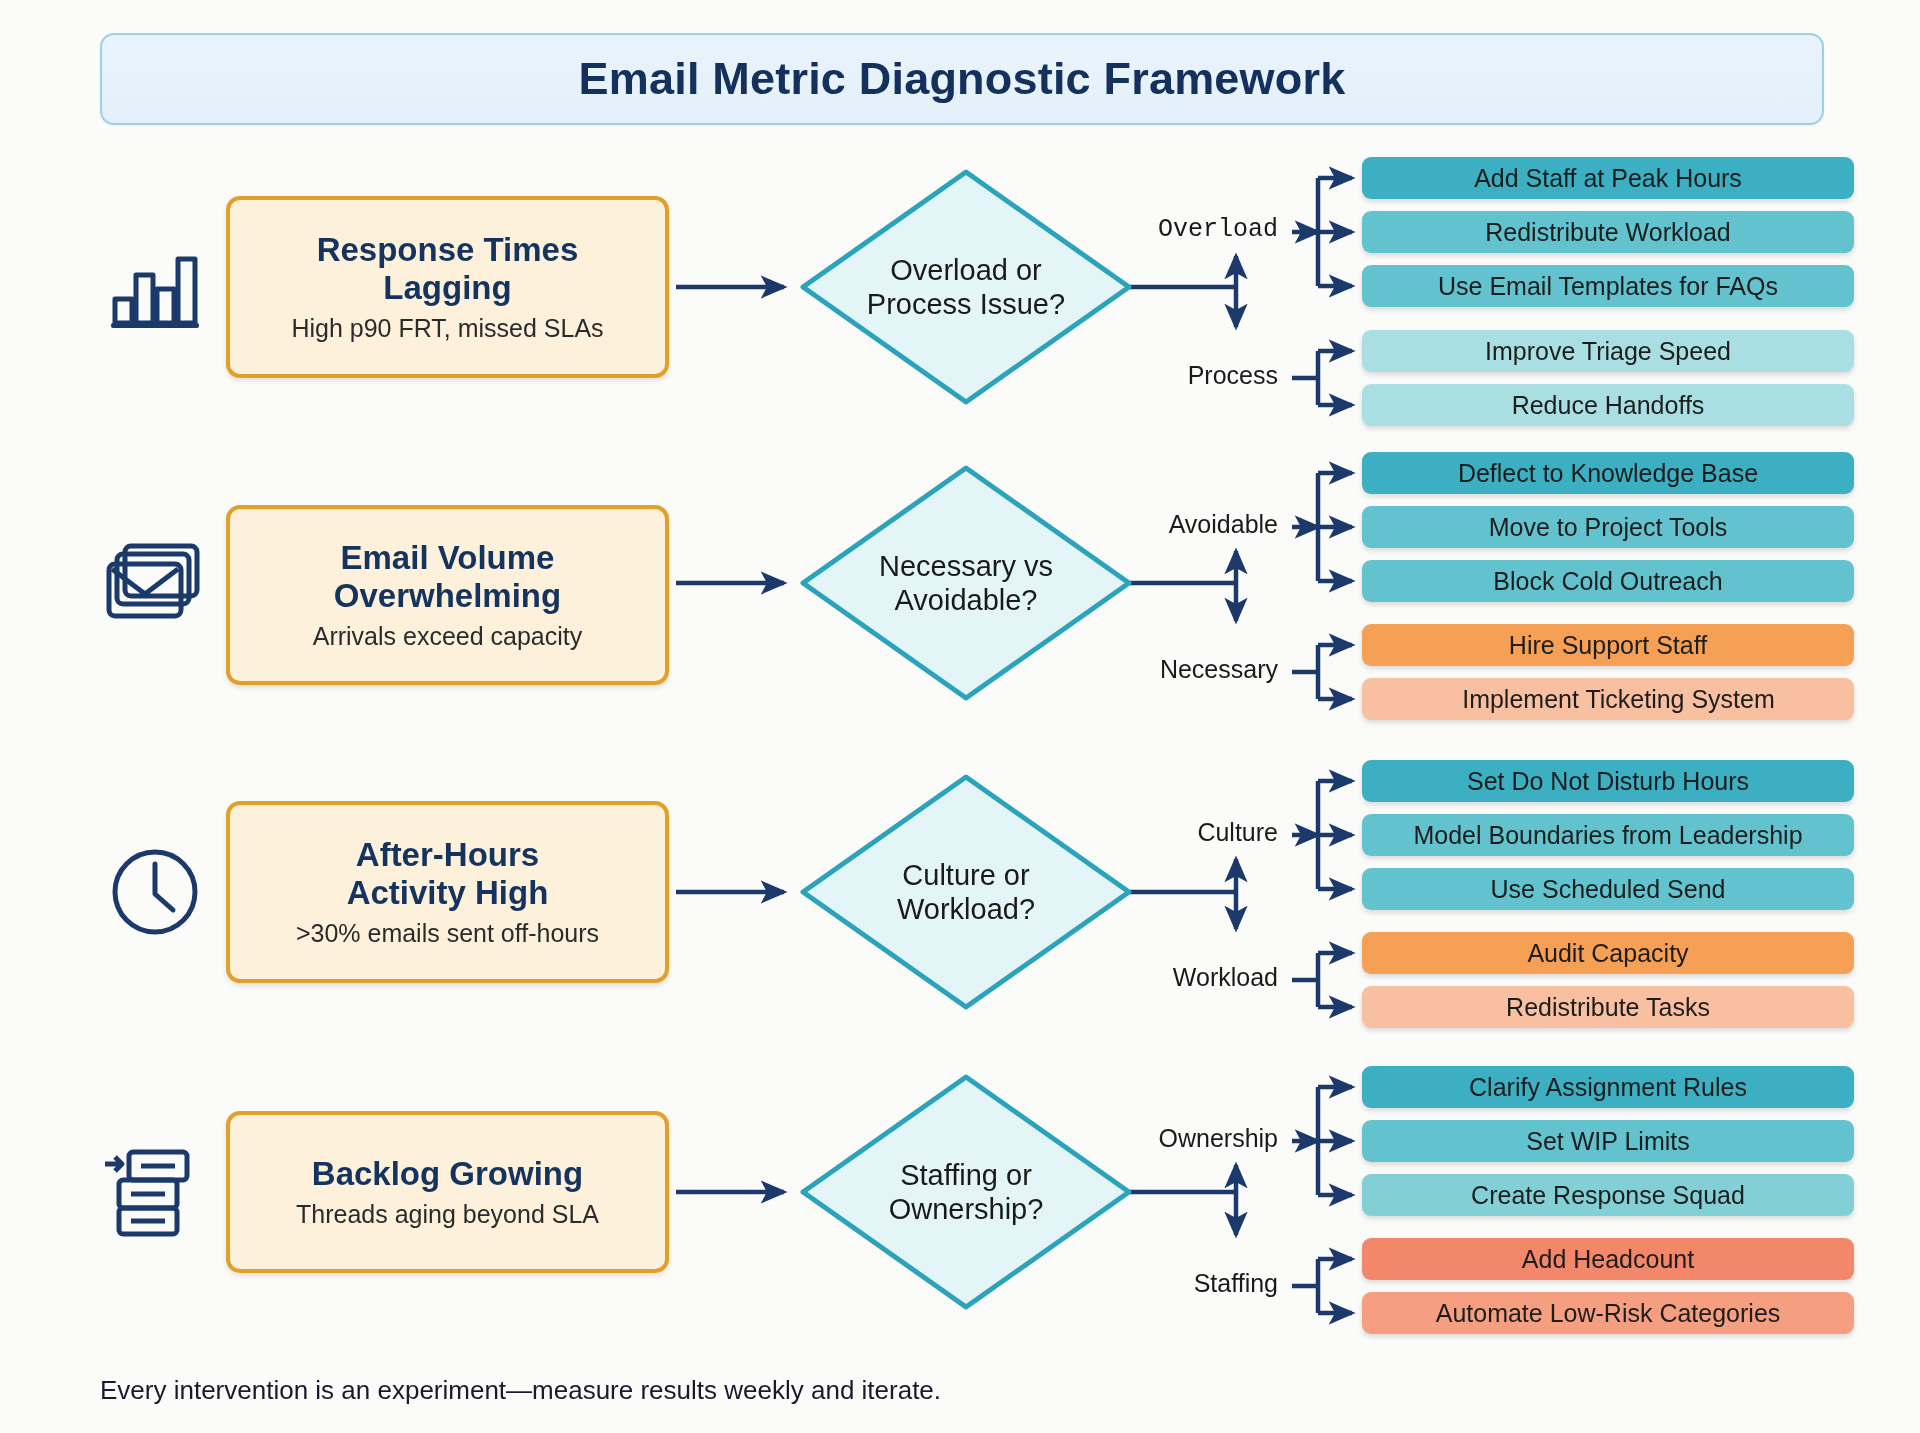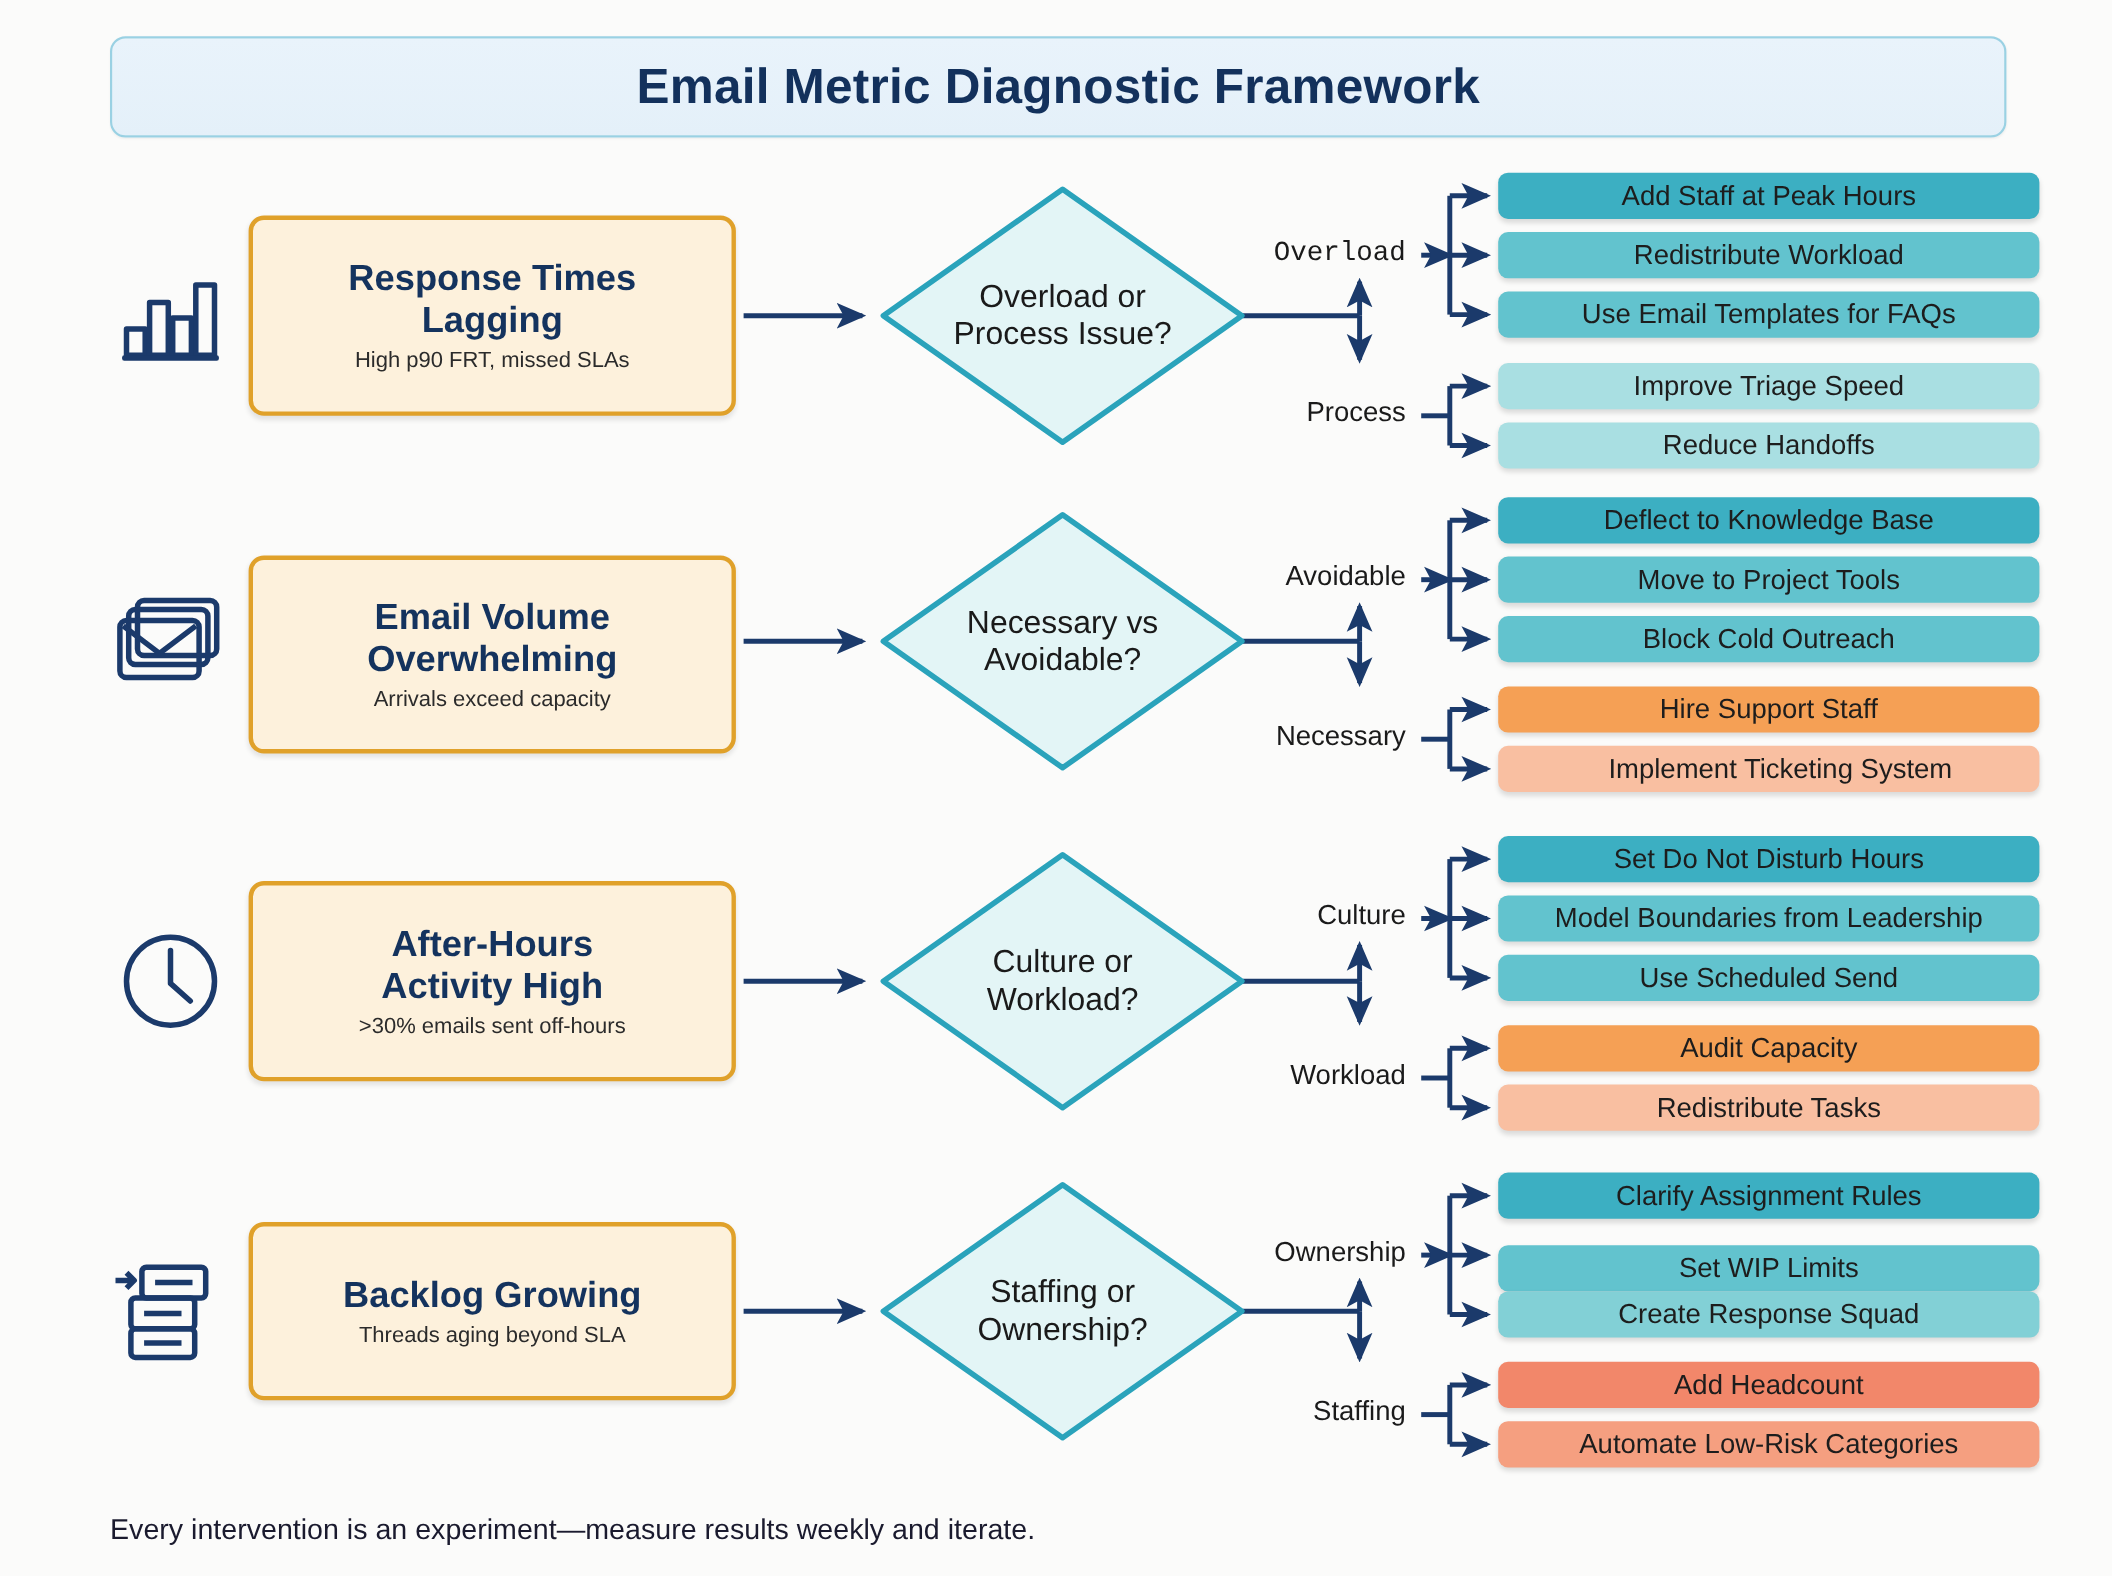--- a/index.html
+++ b/index.html
@@ -29,21 +29,21 @@
     position:absolute;left:226px;width:443px;
     background:#fdf1dc;border:4px solid #e0a12a;border-radius:14px;
     box-shadow:0 3px 5px rgba(0,0,0,.10);
     display:flex;flex-direction:column;align-items:center;justify-content:center;
     box-sizing:border-box;
   }
   .problem-title{
     font-size:33px;font-weight:bold;color:#14335e;line-height:1.16;text-align:center;
   }
   .problem-sub{
-    font-size:20px;color:#2b2b2b;text-align:left;margin-top:7px;
+    font-size:25px;color:#2b2b2b;text-align:left;margin-top:7px;
   }
   
   .diamond-wrap{position:absolute;}
   .diamond-shape{position:absolute;left:0;top:0;}
   .diamond-label{
     position:absolute;left:0;top:0;width:100%;height:100%;
     display:flex;align-items:center;justify-content:center;
     font-size:29px;color:#1a1a1a;text-align:center;line-height:1.18;
     pointer-events:none;
   }
@@ -270,21 +270,21 @@
       <svg class="diamond-shape" width="336" height="240" viewBox="0 0 336 240">
         <polygon points="168,5 331,120 168,235 5,120" fill="#e3f5f6" stroke="#2aa3bb" stroke-width="5" stroke-linejoin="round"></polygon>
       </svg>
       <div class="diamond-label">
         <div><span>Staffing or</span><br><span>Ownership?</span></div>
       </div>
     </div>
     <div class="action-box" style="top: 1066px; background: rgb(60, 175, 194);">
       <span>Clarify Assignment Rules</span>
     </div>
-    <div class="action-box" style="top: 1120px; background: rgb(98, 195, 206); margin-top: 12px;">
+    <div class="action-box" style="top: 1120px; background: rgb(98, 195, 206);">
       <span>Set WIP Limits</span>
     </div>
     <div class="action-box" style="top: 1174px; background: rgb(130, 208, 214);">
       <span>Create Response Squad</span>
     </div>
     <div class="branch-label" style="top: 1124px; left: 1060px; width: 218px;">Ownership</div>
     <div class="action-box" style="top: 1238px; background: rgb(242, 135, 106);">
       <span>Add Headcount</span>
     </div>
     <div class="action-box" style="top: 1292px; background: rgb(245, 159, 128);">

